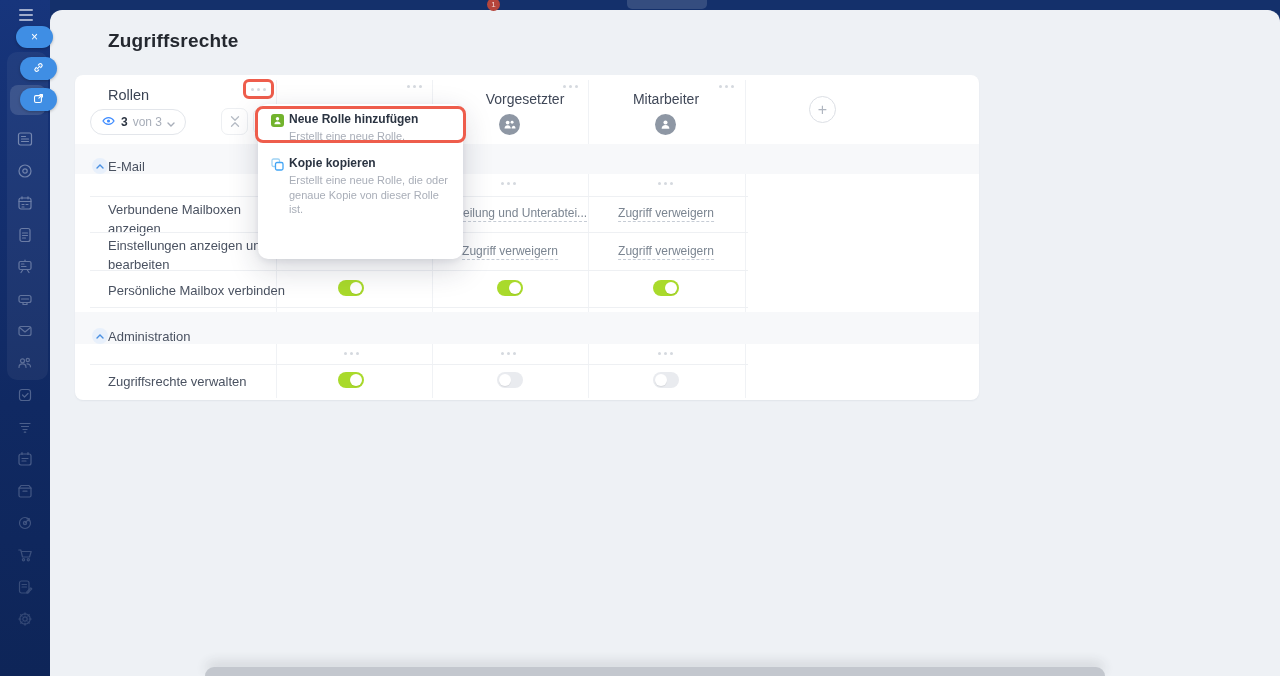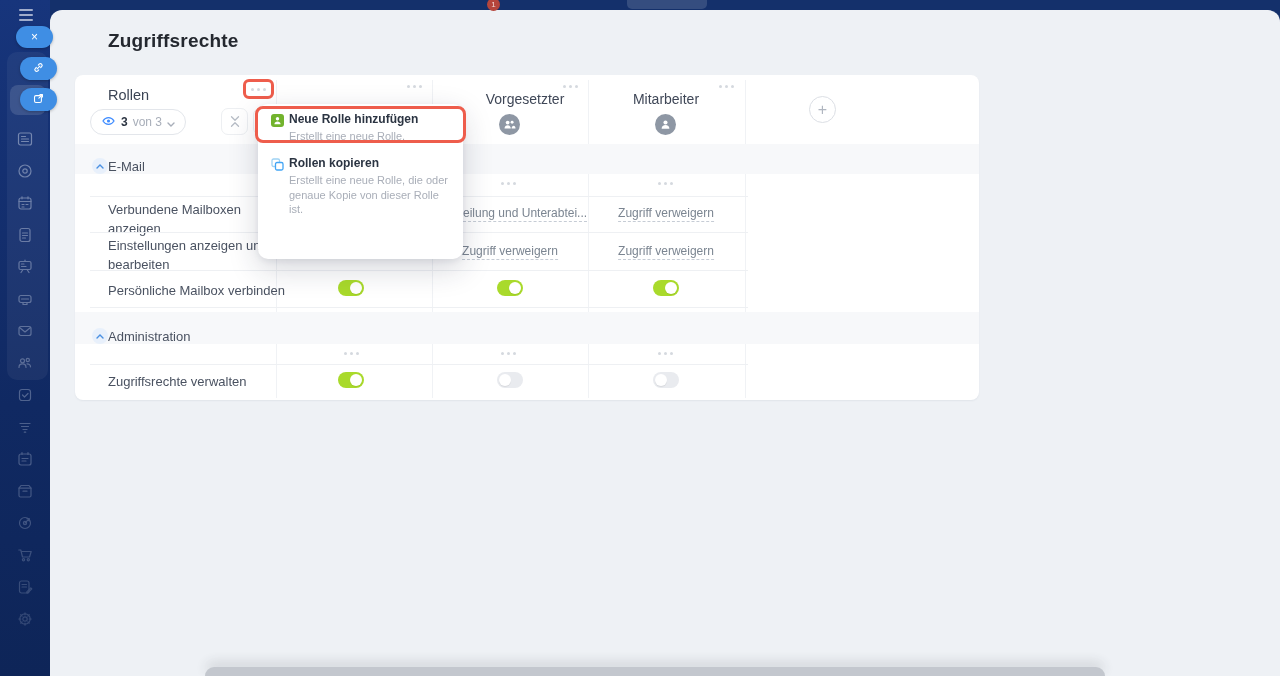--- a/index.html
+++ b/index.html
@@ -381,19 +381,19 @@
     <div class="t">Neue Rolle hinzufügen</div>
     <div class="d">Erstellt eine neue Rolle.</div>
   </div>
   <div class="mi" style="top:52px">
     <span class="ic">
       <svg viewBox="0 0 13 13" fill="none">
           <rect x="1" y="1" width="7.5" height="7.5" rx="1.5" stroke="#9ed2f4" stroke-width="1.3"></rect>
           <rect x="4.5" y="4.5" width="7.5" height="7.5" rx="1.5" fill="#fff" stroke="#42a5f5" stroke-width="1.3"></rect>
         </svg>
     </span>
-    <div class="t">Rollen kopieren</div>
+    <div class="t">Kopie kopieren</div>
     <div class="d">Erstellt eine neue Rolle, die oder genaue Kopie von dieser Rolle ist.</div>
   </div>
 </div>
 <div class="anno-box"></div>
 
 <div class="bottom-window"></div>
 
 </body></html>

